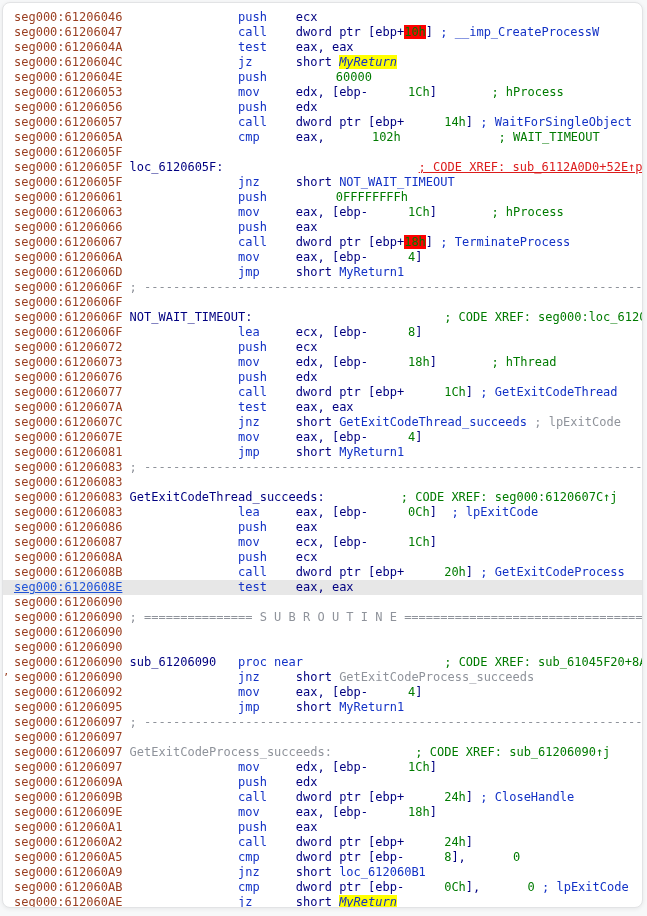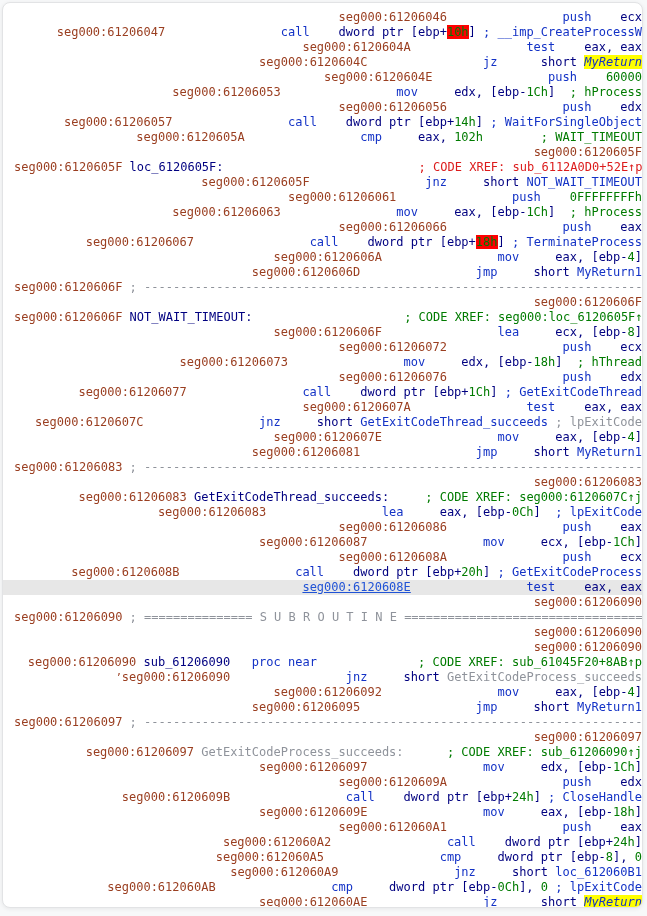--- a/index.html
+++ b/index.html
@@ -15,30 +15,30 @@
     border:1px solid var(--card-border,#e2e3e5);
     border-radius:8px;
     box-shadow:0 1px 4px rgba(0,0,0,.07);
     overflow:hidden;
   }
   .code{
     position:absolute;left:0;top:7px;right:0;
     font-size:12px;line-height:15px;
     white-space:pre;
   }
-  .line{height:15px;text-align:right;}
+  .line{height:15px;}
   .line.sel{background:var(--selected-row-bg,#e7e7e7);}
   .gutter{display:inline-block;width:11px;color:var(--address,#9a3e20);font-size:10px;vertical-align:top;}
   .c-a{color:var(--address,#9a3e20);}
   .c-A{color:var(--address-selected,#2053d6);text-decoration:underline;}
   .c-b{color:var(--blue,#1332c6);}
   .c-n{color:var(--navy,#000080);}
-  .c-g{color:var(--green,#007b00);}
+  .c-g{color:var(--green,#007b00);margin-left:40px;}
   .c-y{color:var(--gray,#8f939b);}
-  .c-r{color:var(--xref-red,#dc1c1c);}
+  .c-r{color:var(--xref-red,#dc1c1c);text-decoration:underline;}
   .c-R{color:var(--green,#007b00);background:var(--highlight-red-bg,#fe0000);margin-top:40px;}
   .c-Y{color:var(--blue,#1332c6);background:var(--highlight-yellow-bg,#ffff00);font-style:italic;}
   .c-s{color:#000;}
 </style>
 </head>
 <body>
 
 <div class="card">
   <div class="code"><div class="line"><span class="gutter"></span><span class="c-a">seg000:61206046</span><span class="c-s">                </span><span class="c-b">push</span><span class="c-s">    </span><span class="c-n">ecx</span></div><div class="line"><span class="gutter"></span><span class="c-a">seg000:61206047</span><span class="c-s">                </span><span class="c-b">call</span><span class="c-s">    </span><span class="c-n">dword ptr [ebp+</span><span class="c-R">10h</span><span class="c-n">] </span><span class="c-b">; __imp_CreateProcessW</span></div><div class="line"><span class="gutter"></span><span class="c-a">seg000:6120604A</span><span class="c-s">                </span><span class="c-b">test</span><span class="c-s">    </span><span class="c-n">eax, eax</span></div><div class="line"><span class="gutter"></span><span class="c-a">seg000:6120604C</span><span class="c-s">                </span><span class="c-b">jz</span><span class="c-s">      </span><span class="c-n">short </span><span class="c-Y">MyReturn</span></div><div class="line"><span class="gutter"></span><span class="c-a">seg000:6120604E</span><span class="c-s">                </span><span class="c-b">push</span><span class="c-s">    </span><span class="c-g">60000</span></div><div class="line"><span class="gutter"></span><span class="c-a">seg000:61206053</span><span class="c-s">                </span><span class="c-b">mov</span><span class="c-s">     </span><span class="c-n">edx, [ebp-</span><span class="c-g">1Ch</span><span class="c-n">]</span><span class="c-s">  </span><span class="c-g">; hProcess</span></div><div class="line"><span class="gutter"></span><span class="c-a">seg000:61206056</span><span class="c-s">                </span><span class="c-b">push</span><span class="c-s">    </span><span class="c-n">edx</span></div><div class="line"><span class="gutter"></span><span class="c-a">seg000:61206057</span><span class="c-s">                </span><span class="c-b">call</span><span class="c-s">    </span><span class="c-n">dword ptr [ebp+</span><span class="c-g">14h</span><span class="c-n">] </span><span class="c-b">; WaitForSingleObject</span></div><div class="line"><span class="gutter"></span><span class="c-a">seg000:6120605A</span><span class="c-s">                </span><span class="c-b">cmp</span><span class="c-s">     </span><span class="c-n">eax, </span><span class="c-g">102h</span><span class="c-s">        </span><span class="c-g">; WAIT_TIMEOUT</span></div><div class="line"><span class="gutter"></span><span class="c-a">seg000:6120605F</span></div><div class="line"><span class="gutter"></span><span class="c-a">seg000:6120605F</span><span class="c-s"> </span><span class="c-n">loc_6120605F:</span><span class="c-s">                           </span><span class="c-r">; CODE XREF: sub_6112A0D0+52E↑p</span></div><div class="line"><span class="gutter"></span><span class="c-a">seg000:6120605F</span><span class="c-s">                </span><span class="c-b">jnz</span><span class="c-s">     </span><span class="c-n">short </span><span class="c-b">NOT_WAIT_TIMEOUT</span></div><div class="line"><span class="gutter"></span><span class="c-a">seg000:61206061</span><span class="c-s">                </span><span class="c-b">push</span><span class="c-s">    </span><span class="c-g">0FFFFFFFFh</span></div><div class="line"><span class="gutter"></span><span class="c-a">seg000:61206063</span><span class="c-s">                </span><span class="c-b">mov</span><span class="c-s">     </span><span class="c-n">eax, [ebp-</span><span class="c-g">1Ch</span><span class="c-n">]</span><span class="c-s">  </span><span class="c-g">; hProcess</span></div><div class="line"><span class="gutter"></span><span class="c-a">seg000:61206066</span><span class="c-s">                </span><span class="c-b">push</span><span class="c-s">    </span><span class="c-n">eax</span></div><div class="line"><span class="gutter"></span><span class="c-a">seg000:61206067</span><span class="c-s">                </span><span class="c-b">call</span><span class="c-s">    </span><span class="c-n">dword ptr [ebp+</span><span class="c-R">18h</span><span class="c-n">] </span><span class="c-b">; TerminateProcess</span></div><div class="line"><span class="gutter"></span><span class="c-a">seg000:6120606A</span><span class="c-s">                </span><span class="c-b">mov</span><span class="c-s">     </span><span class="c-n">eax, [ebp-</span><span class="c-g">4</span><span class="c-n">]</span></div><div class="line"><span class="gutter"></span><span class="c-a">seg000:6120606D</span><span class="c-s">                </span><span class="c-b">jmp</span><span class="c-s">     </span><span class="c-n">short </span><span class="c-b">MyReturn1</span></div><div class="line"><span class="gutter"></span><span class="c-a">seg000:6120606F</span><span class="c-s"> </span><span class="c-y">; ----------------------------------------------------------------------------------------------------</span></div><div class="line"><span class="gutter"></span><span class="c-a">seg000:6120606F</span></div><div class="line"><span class="gutter"></span><span class="c-a">seg000:6120606F</span><span class="c-s"> </span><span class="c-n">NOT_WAIT_TIMEOUT:</span><span class="c-s">                     </span><span class="c-g">; CODE XREF: seg000:loc_6120605F↑j</span></div><div class="line"><span class="gutter"></span><span class="c-a">seg000:6120606F</span><span class="c-s">                </span><span class="c-b">lea</span><span class="c-s">     </span><span class="c-n">ecx, [ebp-</span><span class="c-g">8</span><span class="c-n">]</span></div><div class="line"><span class="gutter"></span><span class="c-a">seg000:61206072</span><span class="c-s">                </span><span class="c-b">push</span><span class="c-s">    </span><span class="c-n">ecx</span></div><div class="line"><span class="gutter"></span><span class="c-a">seg000:61206073</span><span class="c-s">                </span><span class="c-b">mov</span><span class="c-s">     </span><span class="c-n">edx, [ebp-</span><span class="c-g">18h</span><span class="c-n">]</span><span class="c-s">  </span><span class="c-g">; hThread</span></div><div class="line"><span class="gutter"></span><span class="c-a">seg000:61206076</span><span class="c-s">                </span><span class="c-b">push</span><span class="c-s">    </span><span class="c-n">edx</span></div><div class="line"><span class="gutter"></span><span class="c-a">seg000:61206077</span><span class="c-s">                </span><span class="c-b">call</span><span class="c-s">    </span><span class="c-n">dword ptr [ebp+</span><span class="c-g">1Ch</span><span class="c-n">] </span><span class="c-b">; GetExitCodeThread</span></div><div class="line"><span class="gutter"></span><span class="c-a">seg000:6120607A</span><span class="c-s">                </span><span class="c-b">test</span><span class="c-s">    </span><span class="c-n">eax, eax</span></div><div class="line"><span class="gutter"></span><span class="c-a">seg000:6120607C</span><span class="c-s">                </span><span class="c-b">jnz</span><span class="c-s">     </span><span class="c-n">short </span><span class="c-b">GetExitCodeThread_succeeds</span><span class="c-s"> </span><span class="c-y">; lpExitCode</span></div><div class="line"><span class="gutter"></span><span class="c-a">seg000:6120607E</span><span class="c-s">                </span><span class="c-b">mov</span><span class="c-s">     </span><span class="c-n">eax, [ebp-</span><span class="c-g">4</span><span class="c-n">]</span></div><div class="line"><span class="gutter"></span><span class="c-a">seg000:61206081</span><span class="c-s">                </span><span class="c-b">jmp</span><span class="c-s">     </span><span class="c-n">short </span><span class="c-b">MyReturn1</span></div><div class="line"><span class="gutter"></span><span class="c-a">seg000:61206083</span><span class="c-s"> </span><span class="c-y">; ----------------------------------------------------------------------------------------------------</span></div><div class="line"><span class="gutter"></span><span class="c-a">seg000:61206083</span></div><div class="line"><span class="gutter"></span><span class="c-a">seg000:61206083</span><span class="c-s"> </span><span class="c-n">GetExitCodeThread_succeeds:</span><span class="c-s">     </span><span class="c-g">; CODE XREF: seg000:6120607C↑j</span></div><div class="line"><span class="gutter"></span><span class="c-a">seg000:61206083</span><span class="c-s">                </span><span class="c-b">lea</span><span class="c-s">     </span><span class="c-n">eax, [ebp-</span><span class="c-g">0Ch</span><span class="c-n">]</span><span class="c-s">  </span><span class="c-b">; lpExitCode</span></div><div class="line"><span class="gutter"></span><span class="c-a">seg000:61206086</span><span class="c-s">                </span><span class="c-b">push</span><span class="c-s">    </span><span class="c-n">eax</span></div><div class="line"><span class="gutter"></span><span class="c-a">seg000:61206087</span><span class="c-s">                </span><span class="c-b">mov</span><span class="c-s">     </span><span class="c-n">ecx, [ebp-</span><span class="c-g">1Ch</span><span class="c-n">]</span></div><div class="line"><span class="gutter"></span><span class="c-a">seg000:6120608A</span><span class="c-s">                </span><span class="c-b">push</span><span class="c-s">    </span><span class="c-n">ecx</span></div><div class="line"><span class="gutter"></span><span class="c-a">seg000:6120608B</span><span class="c-s">                </span><span class="c-b">call</span><span class="c-s">    </span><span class="c-n">dword ptr [ebp+</span><span class="c-g">20h</span><span class="c-n">] </span><span class="c-b">; GetExitCodeProcess</span></div><div class="line sel"><span class="gutter"></span><span class="c-A">seg000:6120608E</span><span class="c-s">                </span><span class="c-b">test</span><span class="c-s">    </span><span class="c-n">eax, eax</span></div><div class="line"><span class="gutter"></span><span class="c-a">seg000:61206090</span></div><div class="line"><span class="gutter"></span><span class="c-a">seg000:61206090</span><span class="c-s"> </span><span class="c-y">; =============== S U B R O U T I N E =============================================================</span></div><div class="line"><span class="gutter"></span><span class="c-a">seg000:61206090</span></div><div class="line"><span class="gutter"></span><span class="c-a">seg000:61206090</span></div><div class="line"><span class="gutter"></span><span class="c-a">seg000:61206090</span><span class="c-s"> </span><span class="c-n">sub_61206090</span><span class="c-s">   </span><span class="c-b">proc near</span><span class="c-s">              </span><span class="c-g">; CODE XREF: sub_61045F20+8AB↑p</span></div><div class="line"><span class="gutter">’</span><span class="c-a">seg000:61206090</span><span class="c-s">                </span><span class="c-b">jnz</span><span class="c-s">     </span><span class="c-n">short </span><span class="c-y">GetExitCodeProcess_succeeds</span></div><div class="line"><span class="gutter"></span><span class="c-a">seg000:61206092</span><span class="c-s">                </span><span class="c-b">mov</span><span class="c-s">     </span><span class="c-n">eax, [ebp-</span><span class="c-g">4</span><span class="c-n">]</span></div><div class="line"><span class="gutter"></span><span class="c-a">seg000:61206095</span><span class="c-s">                </span><span class="c-b">jmp</span><span class="c-s">     </span><span class="c-n">short </span><span class="c-b">MyReturn1</span></div><div class="line"><span class="gutter"></span><span class="c-a">seg000:61206097</span><span class="c-s"> </span><span class="c-y">; ----------------------------------------------------------------------------------------------------</span></div><div class="line"><span class="gutter"></span><span class="c-a">seg000:61206097</span></div><div class="line"><span class="gutter"></span><span class="c-a">seg000:61206097</span><span class="c-s"> </span><span class="c-y">GetExitCodeProcess_succeeds:</span><span class="c-s">      </span><span class="c-g">; CODE XREF: sub_61206090↑j</span></div><div class="line"><span class="gutter"></span><span class="c-a">seg000:61206097</span><span class="c-s">                </span><span class="c-b">mov</span><span class="c-s">     </span><span class="c-n">edx, [ebp-</span><span class="c-g">1Ch</span><span class="c-n">]</span></div><div class="line"><span class="gutter"></span><span class="c-a">seg000:6120609A</span><span class="c-s">                </span><span class="c-b">push</span><span class="c-s">    </span><span class="c-n">edx</span></div><div class="line"><span class="gutter"></span><span class="c-a">seg000:6120609B</span><span class="c-s">                </span><span class="c-b">call</span><span class="c-s">    </span><span class="c-n">dword ptr [ebp+</span><span class="c-g">24h</span><span class="c-n">] </span><span class="c-b">; CloseHandle</span></div><div class="line"><span class="gutter"></span><span class="c-a">seg000:6120609E</span><span class="c-s">                </span><span class="c-b">mov</span><span class="c-s">     </span><span class="c-n">eax, [ebp-</span><span class="c-g">18h</span><span class="c-n">]</span></div><div class="line"><span class="gutter"></span><span class="c-a">seg000:612060A1</span><span class="c-s">                </span><span class="c-b">push</span><span class="c-s">    </span><span class="c-n">eax</span></div><div class="line"><span class="gutter"></span><span class="c-a">seg000:612060A2</span><span class="c-s">                </span><span class="c-b">call</span><span class="c-s">    </span><span class="c-n">dword ptr [ebp+</span><span class="c-g">24h</span><span class="c-n">]</span></div><div class="line"><span class="gutter"></span><span class="c-a">seg000:612060A5</span><span class="c-s">                </span><span class="c-b">cmp</span><span class="c-s">     </span><span class="c-n">dword ptr [ebp-</span><span class="c-g">8</span><span class="c-n">], </span><span class="c-g">0</span></div><div class="line"><span class="gutter"></span><span class="c-a">seg000:612060A9</span><span class="c-s">                </span><span class="c-b">jnz</span><span class="c-s">     </span><span class="c-n">short </span><span class="c-b">loc_612060B1</span></div><div class="line"><span class="gutter"></span><span class="c-a">seg000:612060AB</span><span class="c-s">                </span><span class="c-b">cmp</span><span class="c-s">     </span><span class="c-n">dword ptr [ebp-</span><span class="c-g">0Ch</span><span class="c-n">], </span><span class="c-g">0</span><span class="c-s"> </span><span class="c-b">; lpExitCode</span></div><div class="line"><span class="gutter"></span><span class="c-a">seg000:612060AE</span><span class="c-s">                </span><span class="c-b">jz</span><span class="c-s">      </span><span class="c-n">short </span><span class="c-Y">MyReturn</span></div></div>
 </div>

